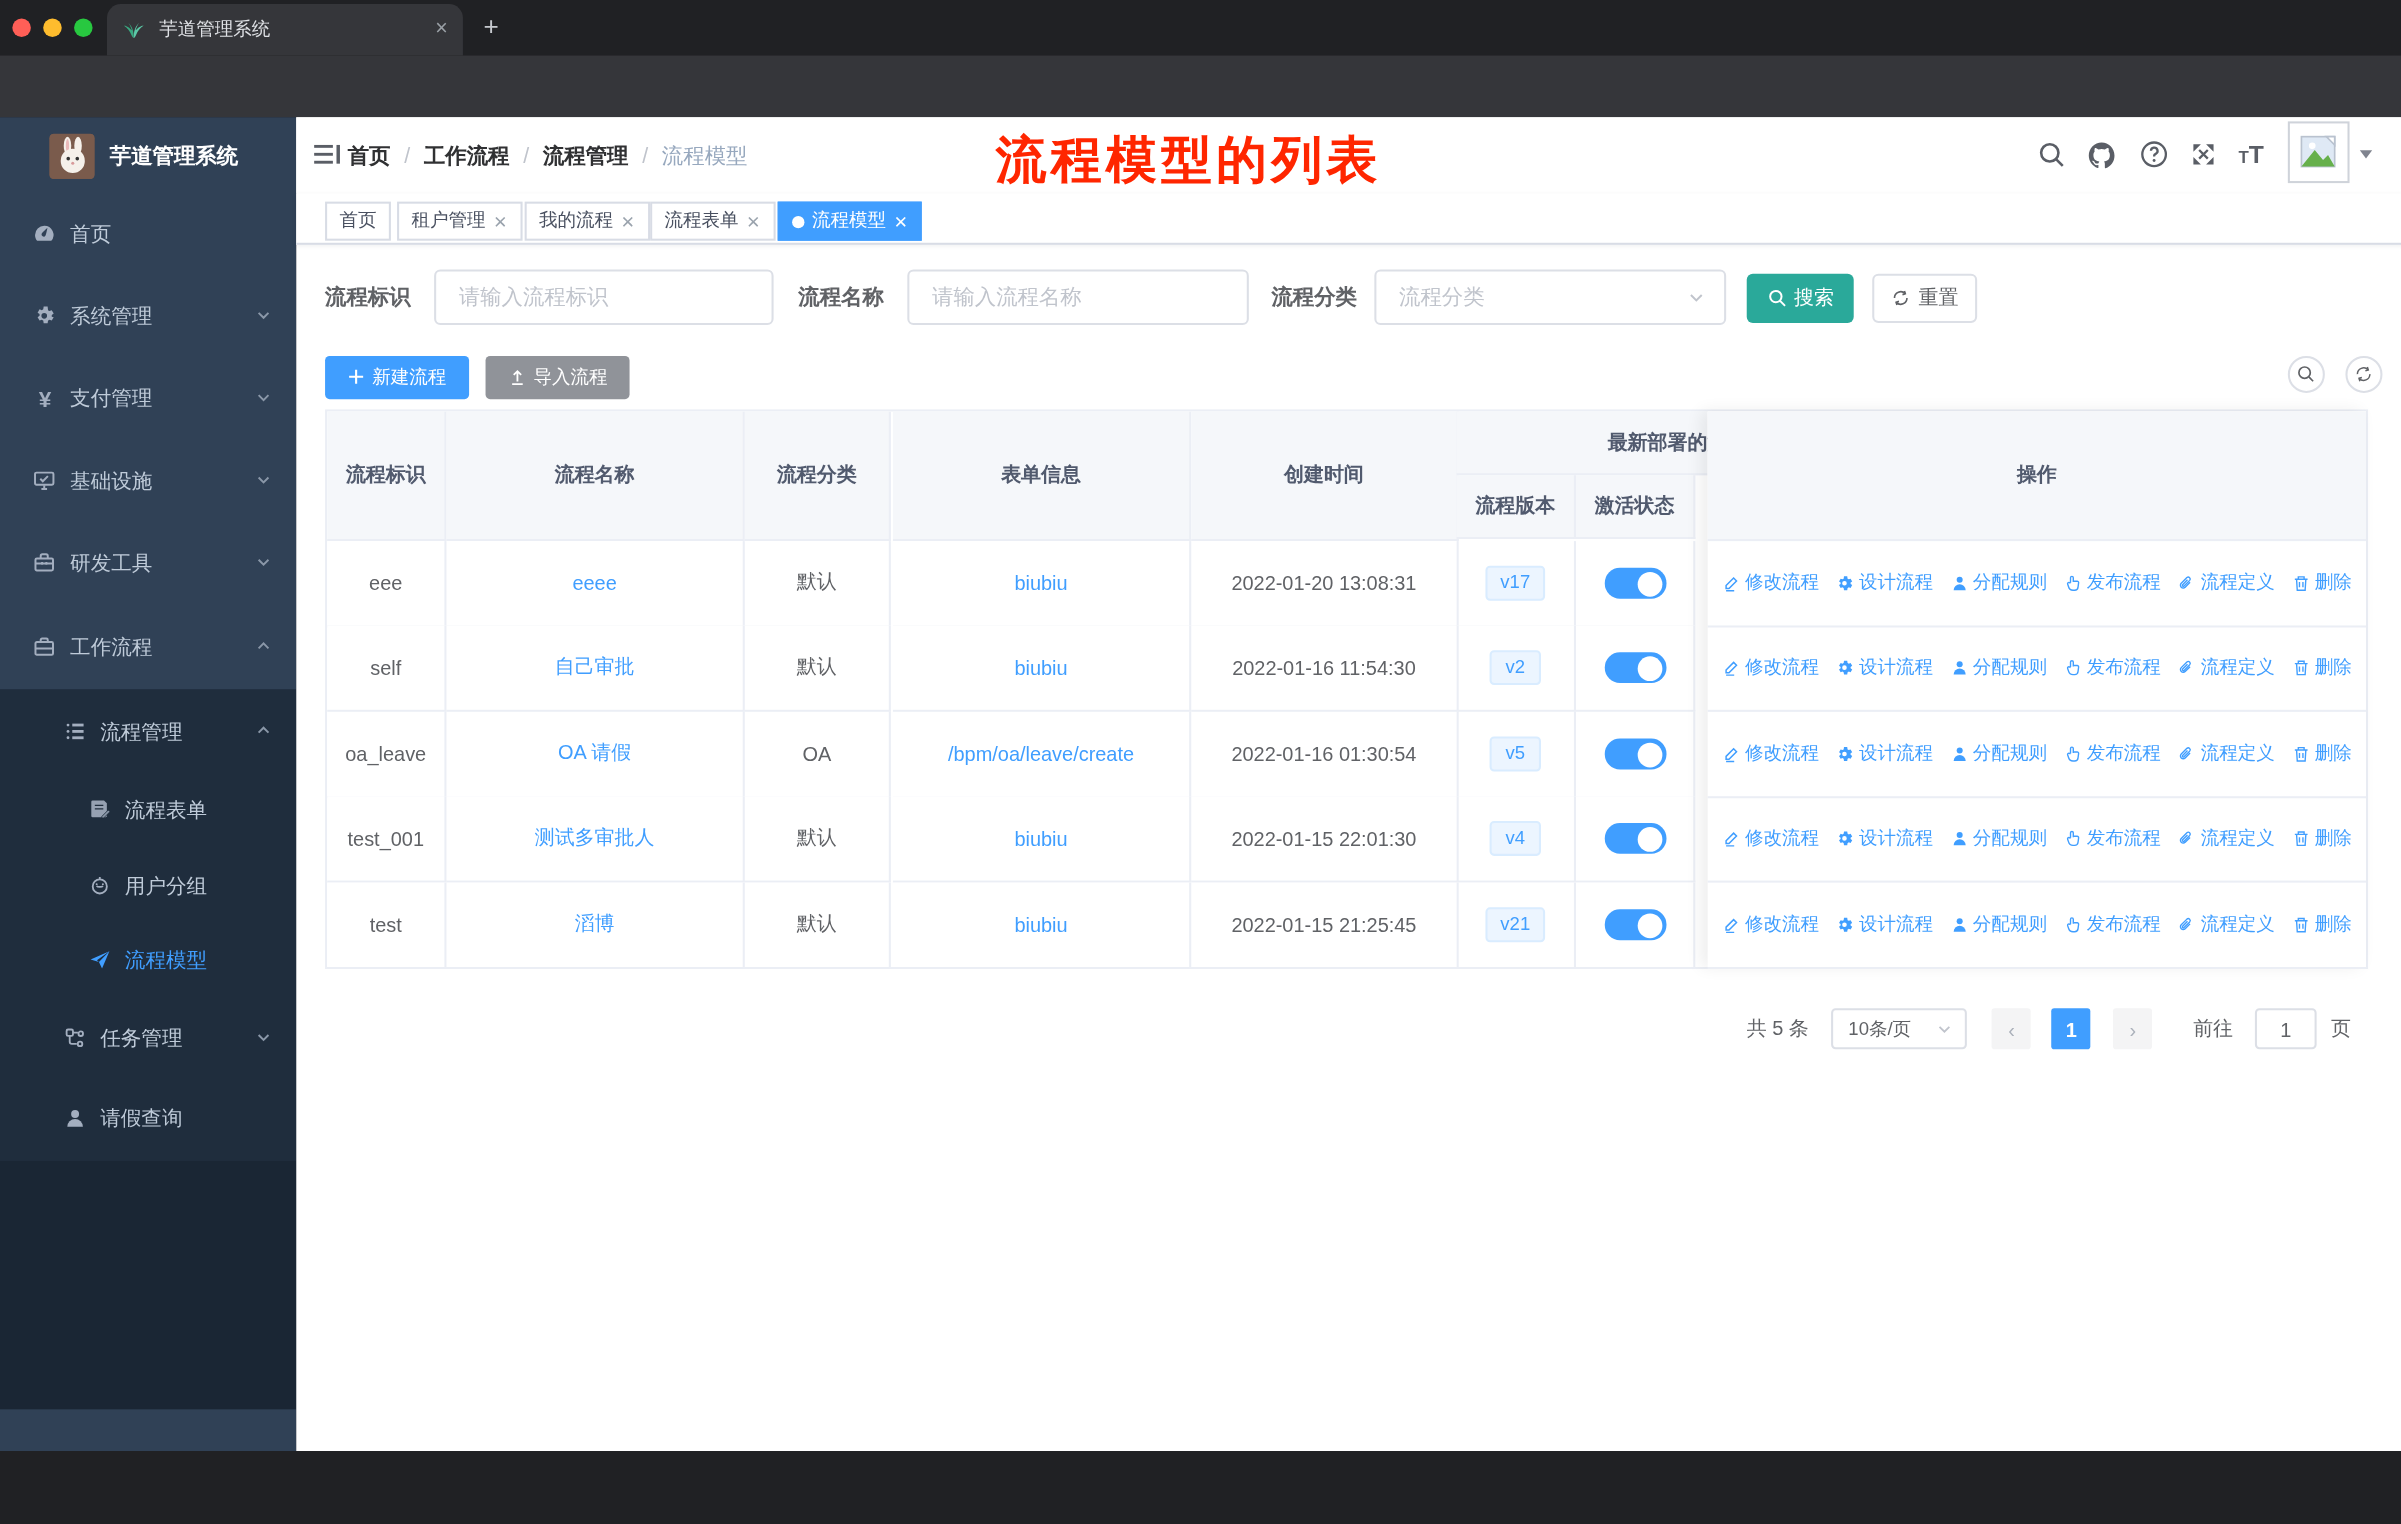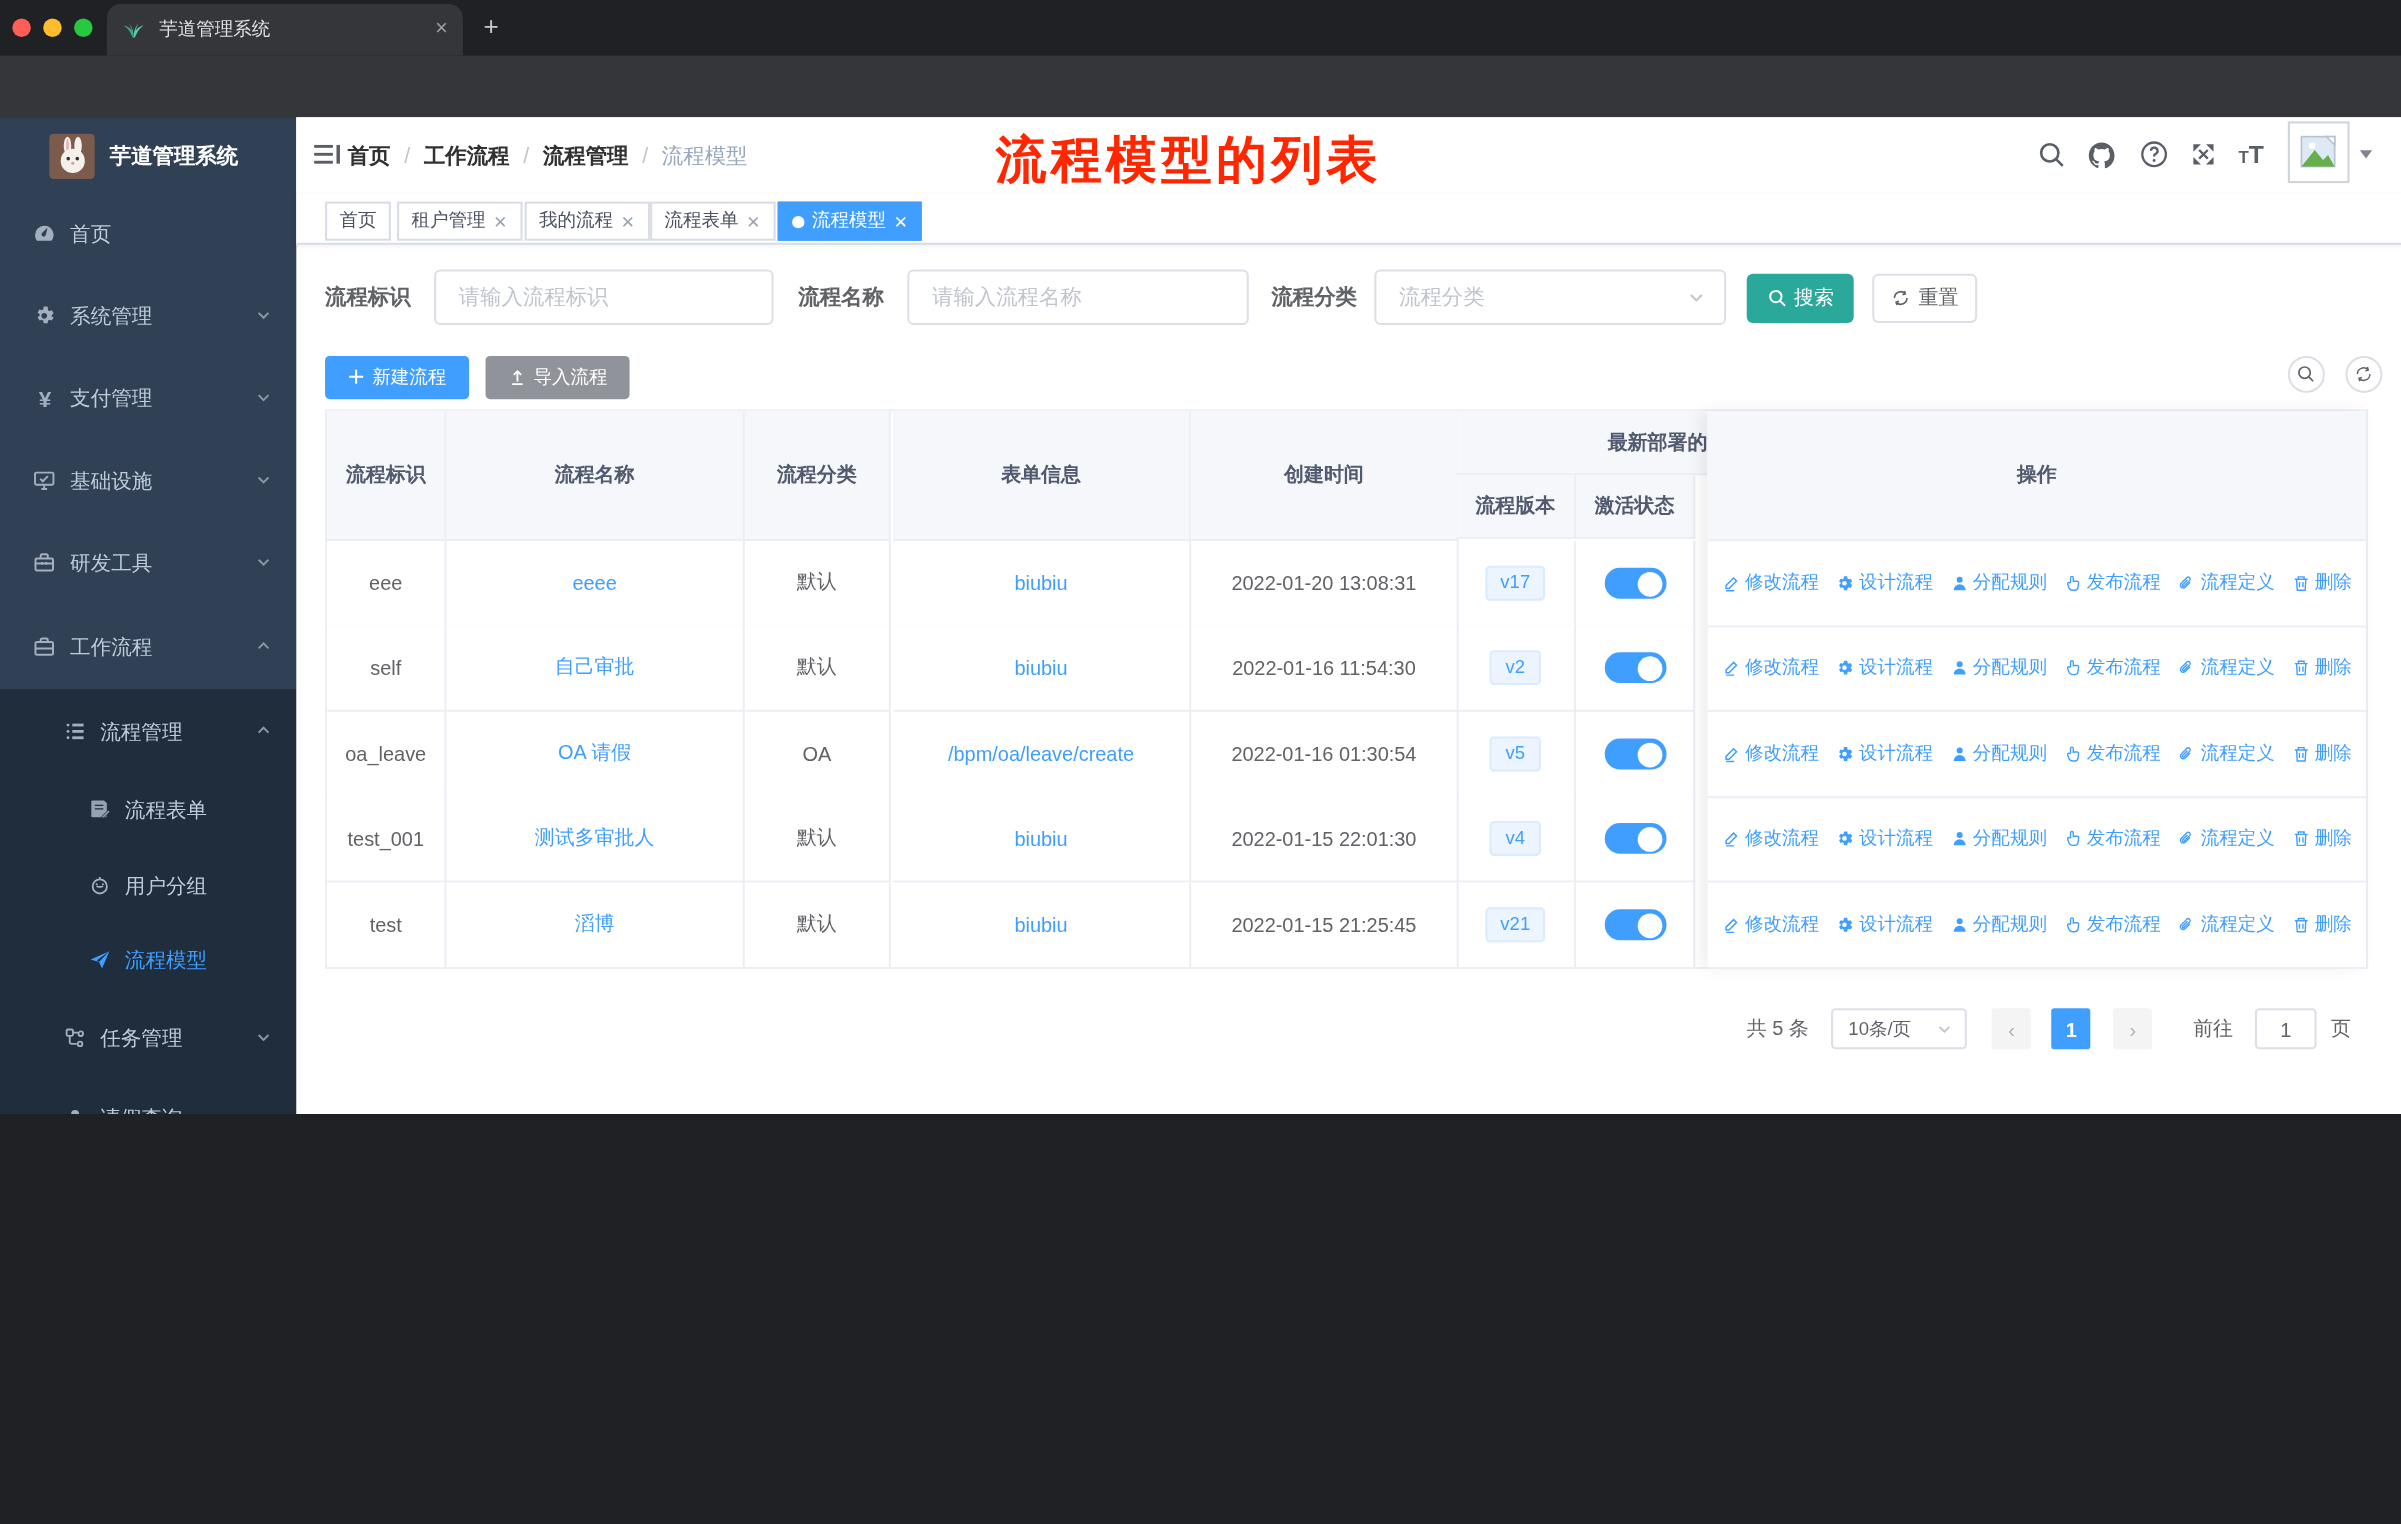--- a/index.html
+++ b/index.html
@@ -1,16 +1,16 @@
 <!DOCTYPE html>
 <html style="font-size:12px"><head>
 <meta charset="utf-8">
 <style>
   html,body{margin:0;padding:0;background:#202124;}
-  .viewport{width:2401px;height:1114px;overflow:hidden;position:relative;}
+  .viewport{width:2401px;height:1451px;overflow:hidden;position:relative;}
   #stage{width:1167px;height:741px;position:relative;transform:scale(2.0574);transform-origin:0 0;
          font-family:"Liberation Sans","DejaVu Sans",sans-serif;-webkit-font-smoothing:antialiased;}
   .abs{position:absolute;}
   .ic{display:inline-flex;align-items:center;justify-content:center;vertical-align:middle;}
   .ic svg{display:block;}
 
   
   .tabstrip{left:0;top:0;width:1167px;height:27px;background:#202124;}
   .light{width:9px;height:9px;border-radius:50%;top:9px;}
   .btab{left:52px;top:2.2px;width:173px;height:24.6px;background:#35363a;border-radius:6.7px 6.7px 0 0;

